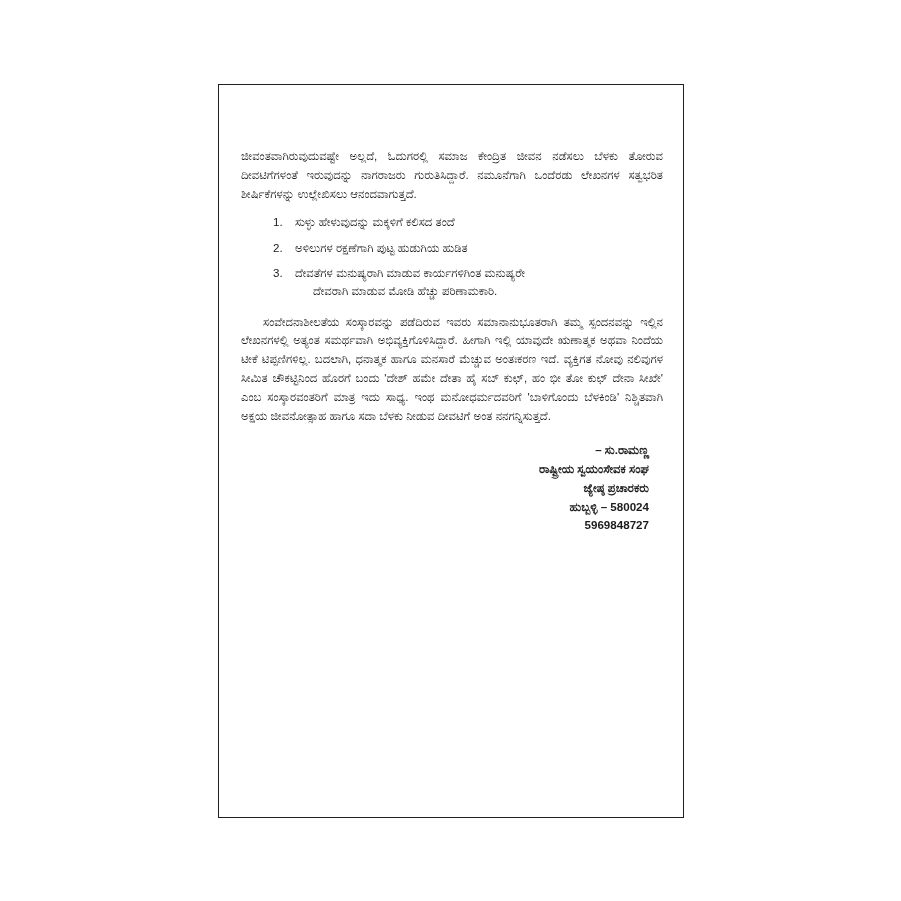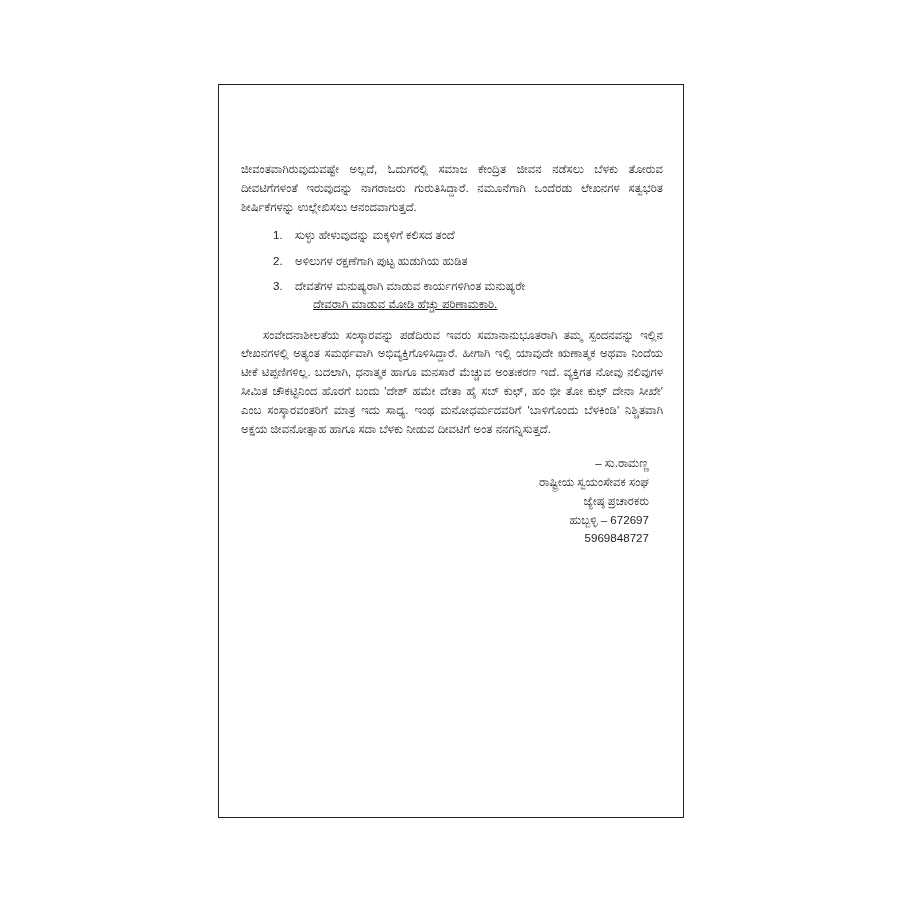--- a/index.html
+++ b/index.html
@@ -25,21 +25,21 @@
     top: 84px;
     width: 466px;
     height: 734px;
     border: 1px solid #231f20;
     background: #ffffff;
     box-sizing: border-box;
   }
   .text-block {
     position: absolute;
     left: 22px;
-    top: 75px;
+    top: 62px;
     width: 422px;
     color: #1a1a1a;
   }
   p {
     margin: 0;
   }
   .para {
     font-size: 11.6px;
     line-height: 1.62;
     text-align: justify;
@@ -68,29 +68,29 @@
     color: #1c1c1c;
   }
   .numbered-list li .num {
     position: absolute;
     left: 32px;
     top: 0;
   }
   .list-continuation {
     display: block;
     padding-left: 18px;
-    text-decoration: underline;
   }
   .signature-block {
     margin-top: 16px;
     text-align: right;
     font-size: 11.6px;
     line-height: 1.62;
     color: #1c1c1c;
     padding-right: 14px;
+    font-weight: bold;
   }
   .signature-block .sig-name {
     white-space: pre;
   }
   .sig-line {
     display: block;
   }
 </style>
 </head>
 <body>
@@ -117,19 +117,19 @@
         </li>
       </ul>
 
       <p class="para indented">ಸಂವೇದನಾಶೀಲತೆಯ ಸಂಸ್ಕಾರವನ್ನು ಪಡೆದಿರುವ ಇವರು ಸಮಾನಾನುಭೂತರಾಗಿ ತಮ್ಮ ಸ್ಪಂದನವನ್ನು ಇಲ್ಲಿನ ಲೇಖನಗಳಲ್ಲಿ ಅತ್ಯಂತ ಸಮರ್ಥವಾಗಿ ಅಭಿವ್ಯಕ್ತಿಗೊಳಿಸಿದ್ದಾರೆ. ಹೀಗಾಗಿ ಇಲ್ಲಿ ಯಾವುದೇ ಋಣಾತ್ಮಕ ಅಥವಾ ನಿಂದೆಯ ಟೀಕೆ ಟಿಪ್ಪಣಿಗಳಿಲ್ಲ. ಬದಲಾಗಿ, ಧನಾತ್ಮಕ ಹಾಗೂ ಮನಸಾರೆ ಮೆಚ್ಚುವ ಅಂತಃಕರಣ ಇದೆ. ವ್ಯಕ್ತಿಗತ ನೋವು ನಲಿವುಗಳ ಸೀಮಿತ ಚೌಕಟ್ಟಿನಿಂದ ಹೊರಗೆ ಬಂದು 'ದೇಶ್ ಹಮೇ ದೇತಾ ಹೈ ಸಬ್ ಕುಛ್, ಹಂ ಭೀ ತೋ ಕುಛ್ ದೇನಾ ಸೀಖೇ' ಎಂಬ ಸಂಸ್ಕಾರವಂತರಿಗೆ ಮಾತ್ರ ಇದು ಸಾಧ್ಯ. ಇಂಥ ಮನೋಧರ್ಮದವರಿಗೆ 'ಬಾಳಿಗೊಂದು ಬೆಳಕಿಂಡಿ' ನಿಶ್ಚಿತವಾಗಿ ಅಕ್ಷಯ ಜೀವನೋತ್ಸಾಹ ಹಾಗೂ ಸದಾ ಬೆಳಕು ನೀಡುವ ದೀವಟಿಗೆ ಅಂತ ನನಗನ್ನಿಸುತ್ತದೆ.</p>
 
 
       <div class="signature-block">
         <span class="sig-line sig-name">– ಸು.ರಾಮಣ್ಣ</span>
         <span class="sig-line">ರಾಷ್ಟ್ರೀಯ ಸ್ವಯಂಸೇವಕ ಸಂಘ</span>
         <span class="sig-line">ಜ್ಯೇಷ್ಠ ಪ್ರಚಾರಕರು</span>
-        <span class="sig-line">ಹುಬ್ಬಳ್ಳಿ – 672697</span>
+        <span class="sig-line">ಹುಬ್ಬಳ್ಳಿ – 580024</span>
         <span class="sig-line">5969848727</span>
       </div>
 
     </div>
   </div>
 </div>
 
 </body></html>

